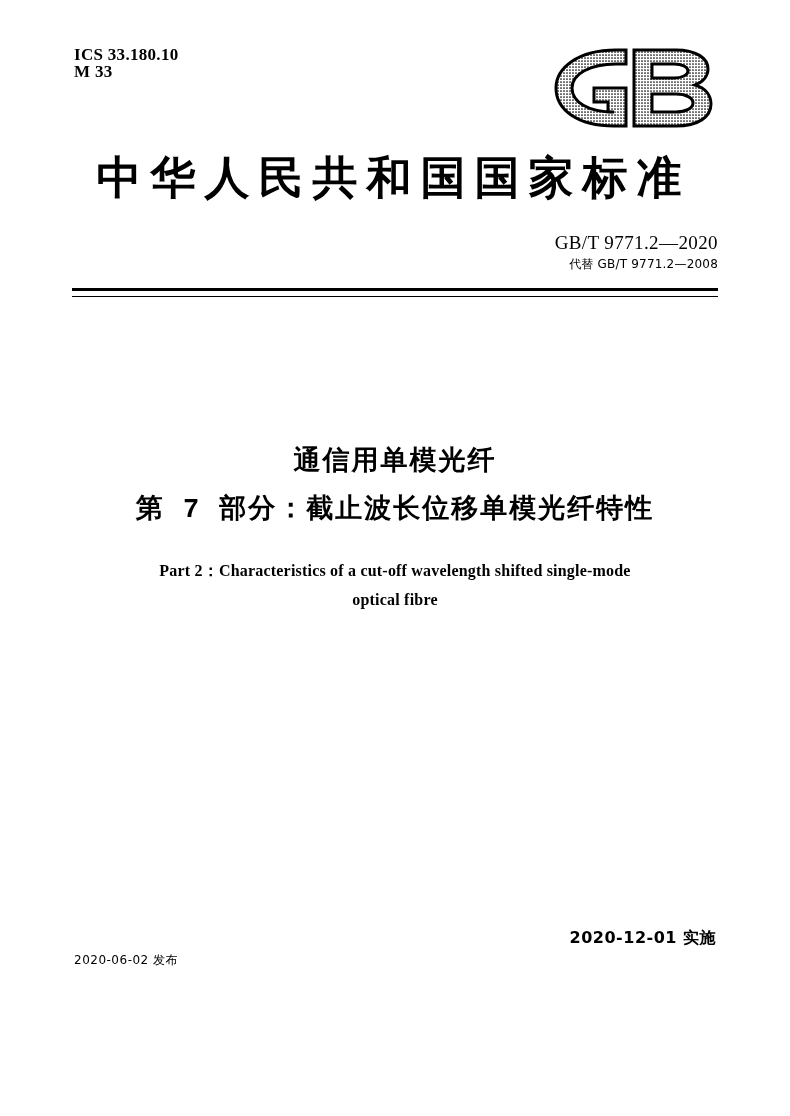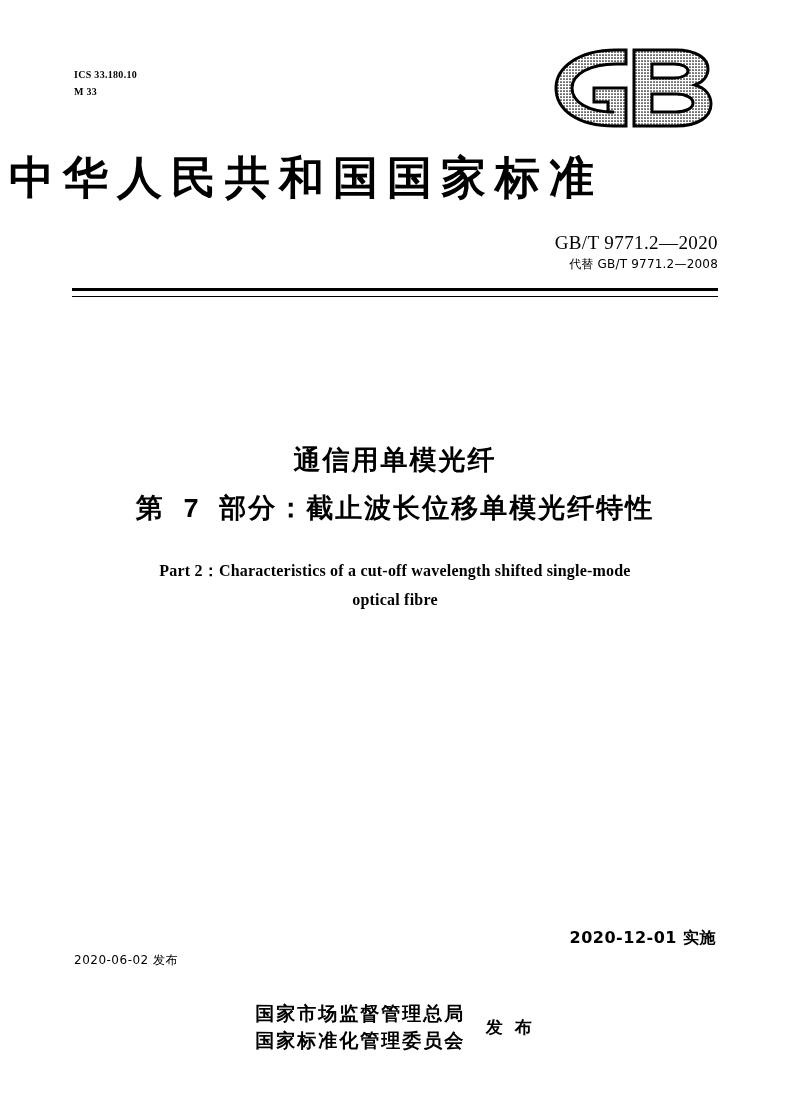--- a/index.html
+++ b/index.html
@@ -22,42 +22,41 @@
     box-sizing: border-box;
   }
 
   
   .ics-block {
     position: absolute;
     left: 74px;
     top: 46px;
     font-family: "Liberation Serif", serif;
     font-weight: bold;
-    font-size: 10px;
+    font-size: 17px;
     line-height: 17px;
     letter-spacing: 0.3px;
-    margin-top: 20px;
   }
 
   
   .gb-logo {
     position: absolute;
     right: 72px;
     top: 42px;
     width: 170px;
     height: 92px;
   }
 
   
   .cn-standard-title {
     position: absolute;
     left: 0;
     right: 12px;
     top: 148px;
-    text-align: left;
+    text-align: center;
     font-family: "DejaVu Sans", sans-serif;
     font-weight: bold;
     font-size: 45px;
     letter-spacing: 9px;
     padding-left: 9px;
     white-space: nowrap;
   }
 
   
   .std-number {
@@ -216,21 +215,14 @@
   </div>
 
   <div class="title-en">
     <div>Part 2：Characteristics of a cut-off wavelength shifted single-mode</div>
     <div>optical fibre</div>
   </div>
 
   <div class="date-issue">2020-06-02 发布</div>
   <div class="date-effective">2020-12-01 实施</div>
 
-  <div class="publisher">
-    <span class="publisher-rows">
-      <span style="display:block">国家市场监督管理总局</span>
-      <span style="display:block">国家标准化管理委员会</span>
-    </span>
-    <span class="publisher-word">发 布</span>
-  </div>
 
 </div>
 
 </body></html>

